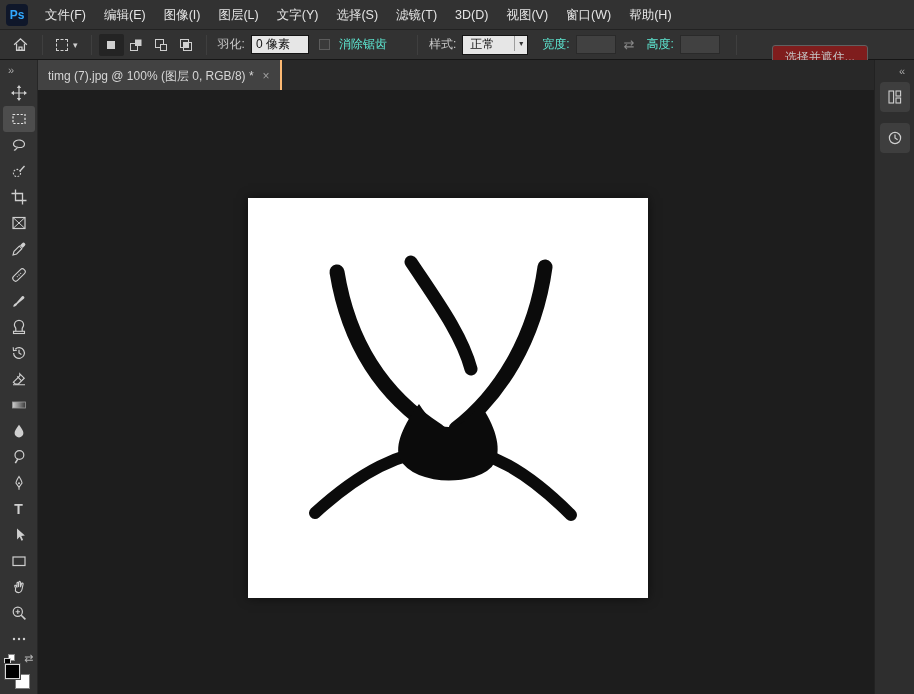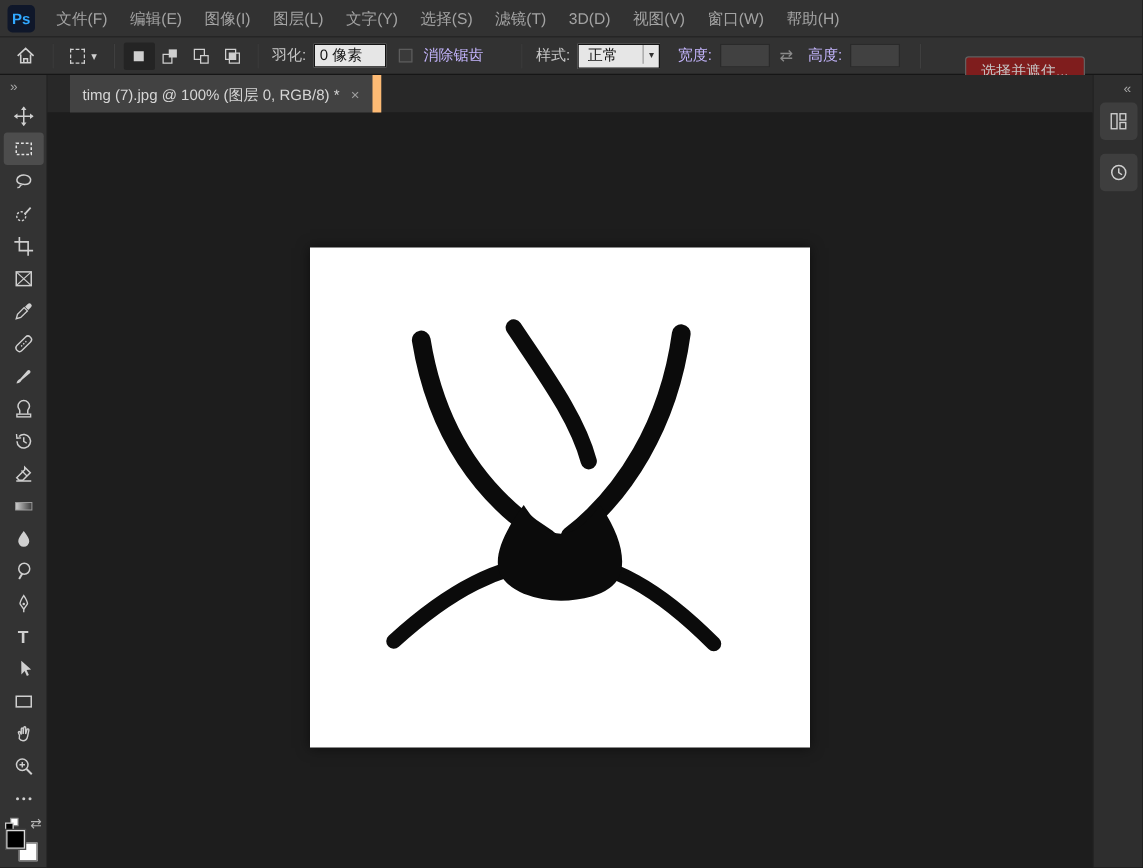--- a/index.html
+++ b/index.html
@@ -8,33 +8,33 @@
     width:914px; height:694px; overflow:hidden;
     background:#1d1d1d;
     font-family:"Liberation Sans", sans-serif;
     font-size:12px; color:#c8c8c8;
     user-select:none;
   }
   
   .menubar { height:30px; background:#323232; display:flex; align-items:center; border-bottom:1px solid #222; }
   .ps-logo { width:22px; height:22px; margin:0 8px 0 6px; background:#0f172a; color:#31a8ff;
              font-weight:bold; font-size:12px; display:flex; align-items:center; justify-content:center; border-radius:4px; }
-  .menu-item { color:#a3a3a3; font-size:12.5px; padding:0 9px; line-height:30px; white-space:nowrap; cursor:default; }
+  .menu-item { color:#e5e5e5; font-size:12.5px; padding:0 9px; line-height:30px; white-space:nowrap; cursor:default; }
   
   .options-bar { height:30px; background:#323232; display:flex; align-items:center; border-bottom:1px solid #161616; }
   .sep { width:1px; height:20px; background:#242424; border-right:1px solid #3f3f3f; margin:0 7px; }
   .grp { display:flex; align-items:center; }
   .home-btn { padding:0 6px 0 12px; display:flex; align-items:center; }
   .preset-box { display:flex; align-items:center; gap:5px; padding:0 6px; }
   .dashed-sq { width:12px; height:12px; border:1px dashed #cfcfcf; }
   .caret { color:#cfcfcf; font-size:9px; }
   .mode-btn { width:25px; height:22px; display:flex; align-items:center; justify-content:center; }
   .mode-btn.active { background:#242424; border-radius:2px; }
   .opt-label { margin:0 6px 0 4px; color:#c8c8c8; white-space:nowrap; }
-  .opt-label.dim, .dim { color:#c4b5fd; }
+  .opt-label.dim, .dim { color:#5eead4; }
   .feather-input { width:58px; height:19px; background:#e6e6e6; border:1px solid #141414; color:#141414;
                    font-size:12px; padding:0 4px; font-family:inherit; }
   .checkbox { width:11px; height:11px; border:1px solid #5c5c5c; background:#3a3a3a; margin:0 5px 0 10px; }
   .style-select { display:flex; align-items:flex-start; justify-content:space-between; height:20px; width:66px;
                   background:#e6e6e6; border:1px solid #141414; color:#141414; padding-left:7px; }
   .select-arrow { font-size:8px; color:#333; border-left:1px solid #9d9d9d; padding:3px 4px; }
   .dim-input { width:40px; height:19px; background:#414141; border:1px solid #2a2a2a; }
   .swap-glyph { color:#8a8a8a; font-size:13px; padding:0 8px; }
   .sam-btn { border:1px solid #606060; background:#7f1d1d; color:#c4c4c4; font-size:12px;
              padding:3px 12px; border-radius:3px; margin-left:28px; white-space:nowrap;margin-top:25px; }
@@ -50,21 +50,21 @@
   .swatch-cluster { width:30px; height:40px; position:relative; margin-top:2px; flex:none; }
   .mini-default { position:absolute; left:0; top:0; }
   .mini-swap { position:absolute; right:0; top:-2px; color:#b5b5b5; font-size:11px; }
   .fg-swatch { position:absolute; left:1px; top:10px; width:15px; height:15px; background:#000;
                border:1px solid #d9d9d9; box-shadow:0 0 0 1px #4a4a4a; }
   .bg-swatch { position:absolute; left:11px; top:20px; width:15px; height:15px; background:#fff; border:1px solid #7d7d7d; }
   
   .center { flex:1; min-width:0; display:flex; flex-direction:column; background:#1d1d1d; }
   .tabbar { height:30px; background:#282828; display:flex; align-items:stretch; flex:none; }
   .doc-tab { background:#424242; display:flex; align-items:center; gap:9px; padding:16px 10px;
-             font-size:12px; color:#d6d6d6; border-right:7px solid #fdba74; white-space:nowrap;margin-left:18px; }
+             font-size:12px; color:#d6d6d6; border-right:2px solid #fdba74; white-space:nowrap; }
   .tab-close { color:#9f9f9f; font-size:12px; }
   .canvas { flex:1; position:relative; background:#1d1d1d; }
   .doc-image { position:absolute; left:210px; top:108px; width:400px; height:400px; background:#ffffff;
                box-shadow:0 0 10px rgba(0,0,0,.55); }
   
   .dock { width:40px; background:#2e2e2e; border-left:1px solid #222; display:flex; flex-direction:column;
           align-items:center; flex:none; }
   .dock-collapse { align-self:flex-end; height:22px; line-height:22px; padding-right:9px; color:#a8a8a8; font-size:11px; }
   .dock-btn { width:30px; height:30px; background:#3e3e3e; border-radius:4px; display:flex;
               align-items:center; justify-content:center; margin-bottom:11px; flex:none; }

